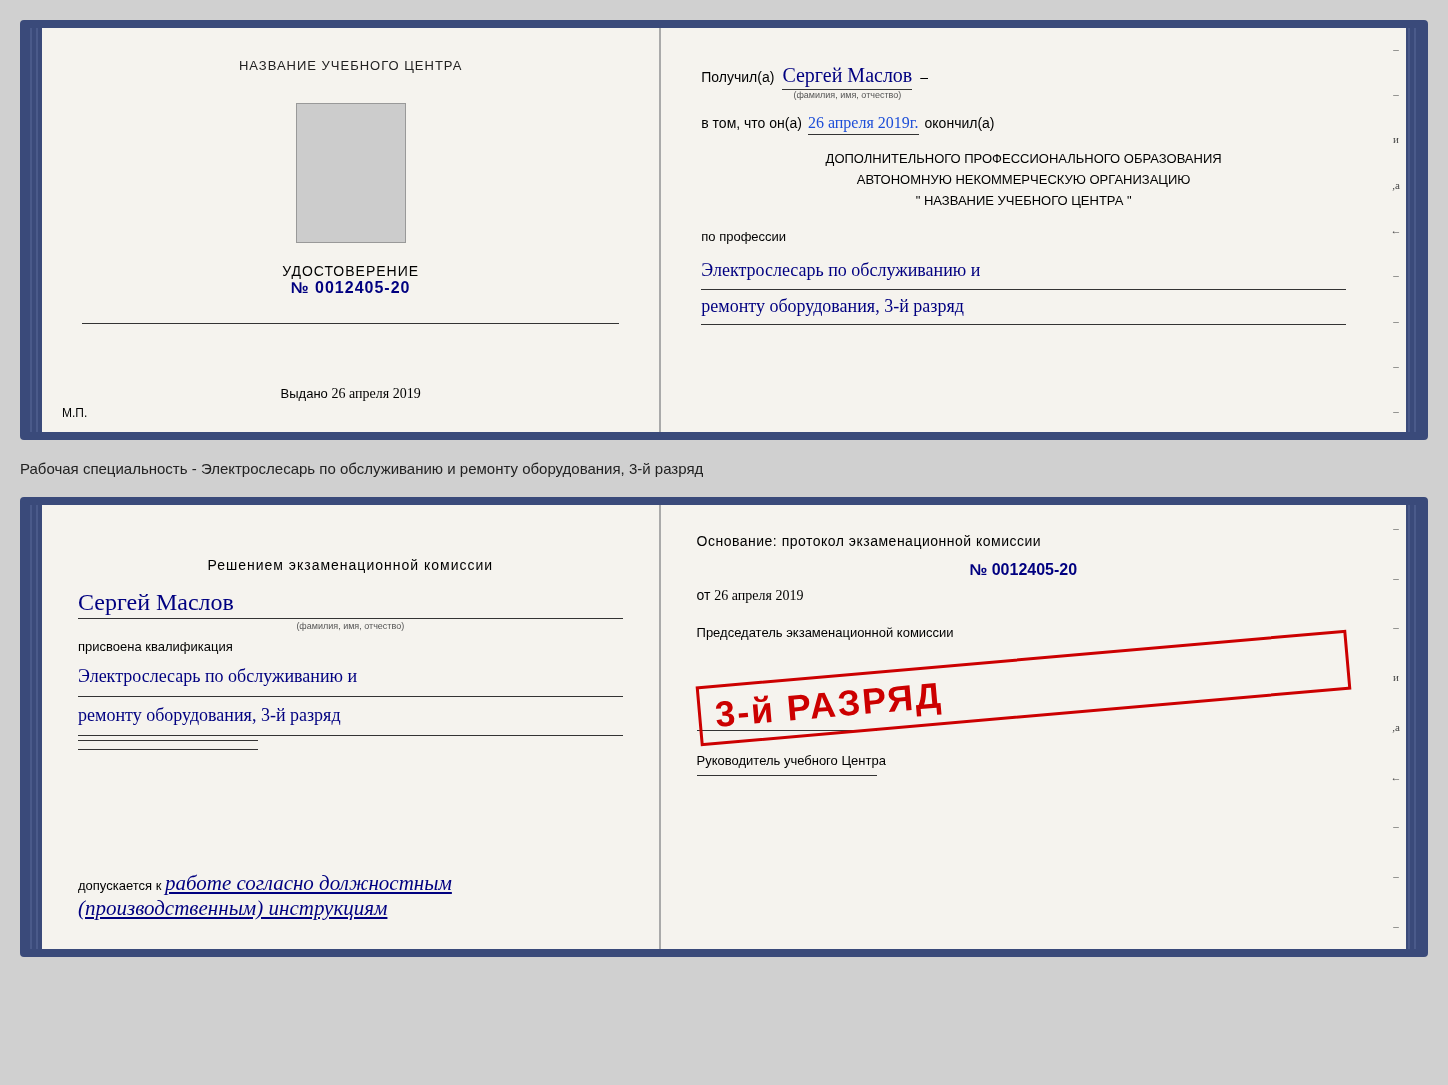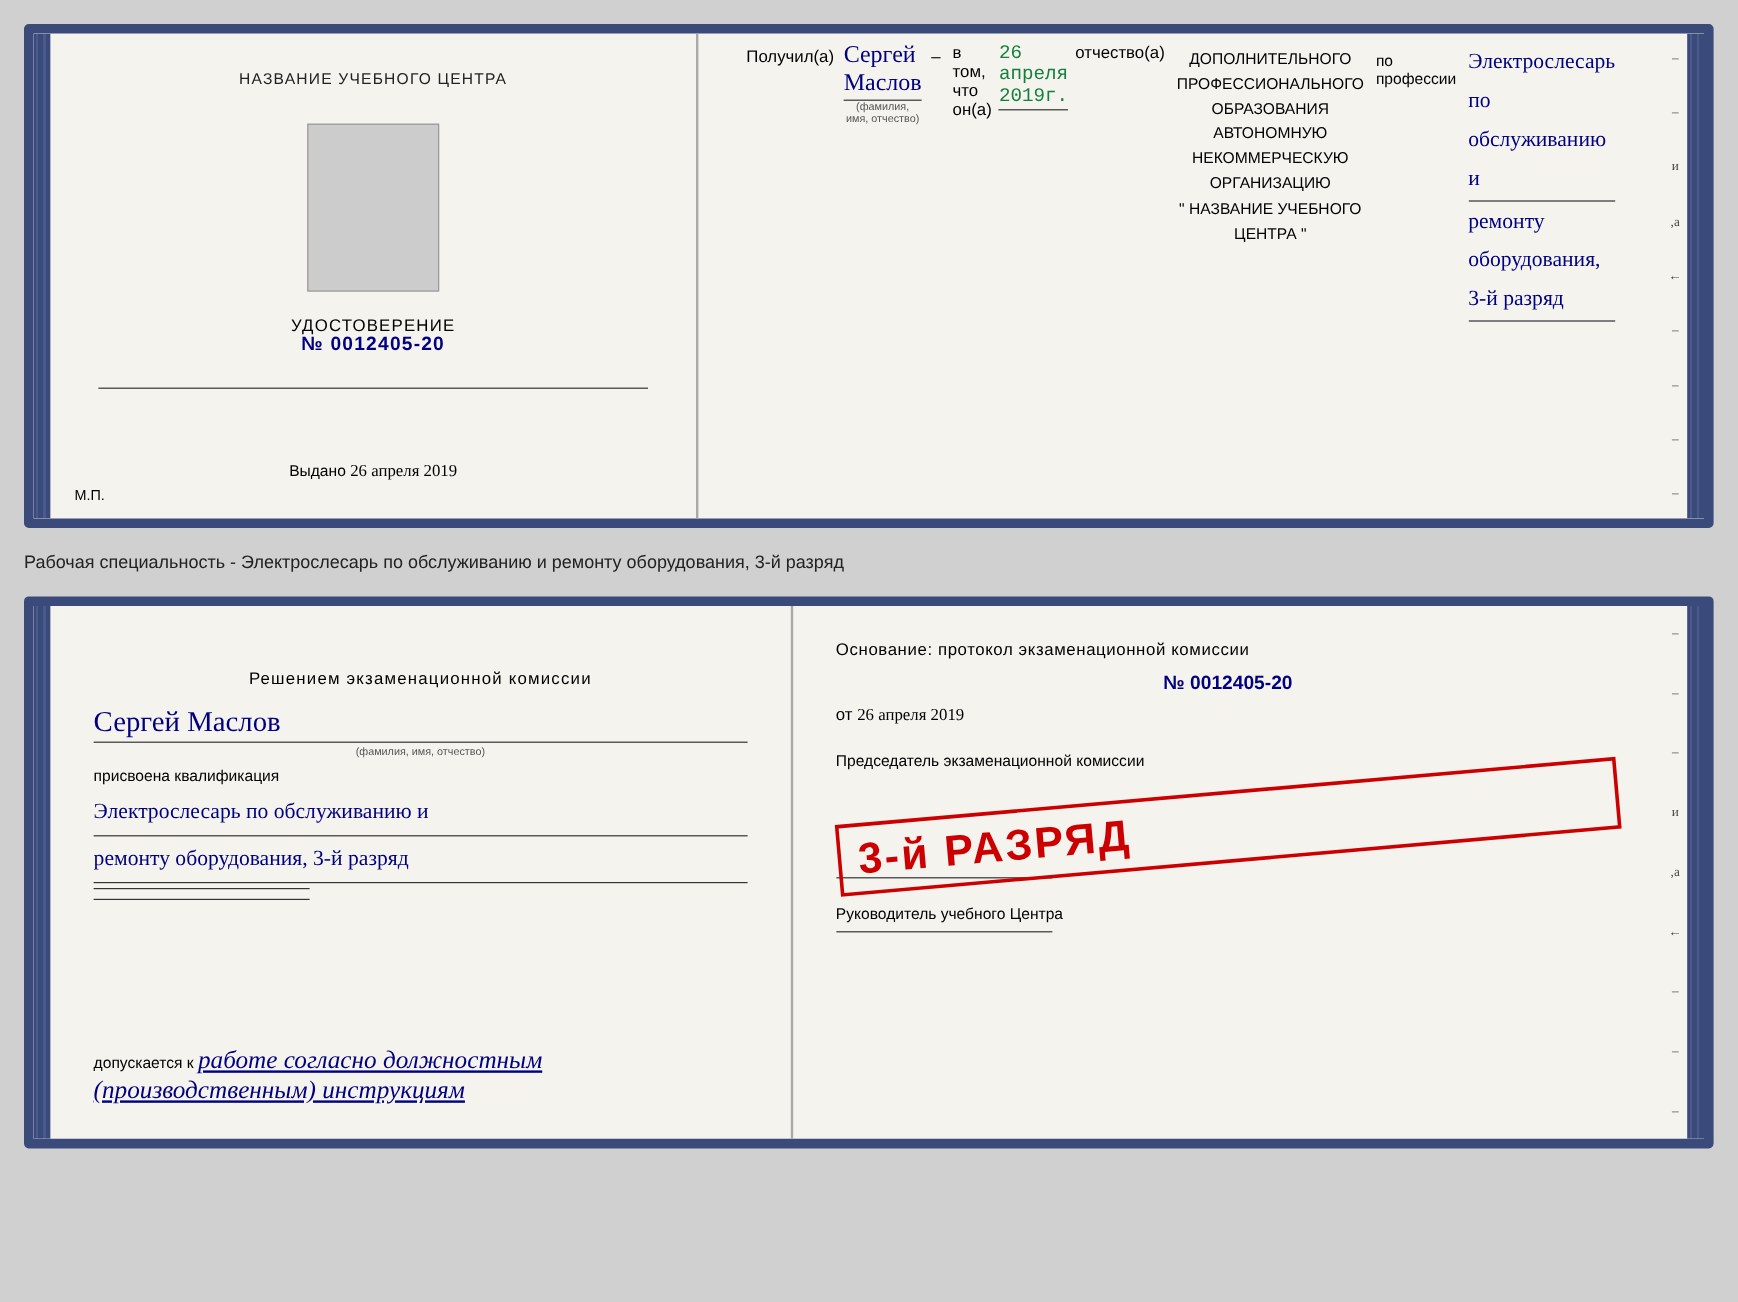--- a/index.html
+++ b/index.html
@@ -45,23 +45,23 @@
       padding: 30px 40px;
       border-right: 2px solid #aaa;
       display: flex;
       flex-direction: column;
       align-items: center;
       position: relative;
     }
 
     .cert-right {
       flex: 1.2;
-      padding: 7px 40px;
-      display: flex;
-      flex-direction: row;
+      padding: 36px 40px;
+      display: flex;
+      flex-direction: column;
       gap: 10px;
     }
 
     .center-title {
       font-size: 13px;
       letter-spacing: 1px;
       text-align: center;
       text-transform: uppercase;
       color: #222;
       margin-bottom: 30px;
@@ -142,23 +142,23 @@
 
     .vtom-line {
       font-family: Arial, sans-serif;
       font-size: 14px;
       display: flex;
       align-items: baseline;
       gap: 6px;
     }
 
     .handwritten-date {
-      font-family: Liberation Mono, monospace;
+      font-family: Liberation Serif, serif;
       font-size: 16px;
-      color: #15803d;
+      color: #1d4ed8;
       border-bottom: 1px solid #333;
       padding-bottom: 2px;
     }
 
     .org-text {
       font-family: Arial, sans-serif;
       font-size: 13px;
       text-align: center;
       text-transform: uppercase;
       line-height: 1.6;
@@ -391,21 +391,21 @@
         <div class="name-with-fio">
           <span class="handwritten-name">Сергей Маслов</span>
           <span class="fio-label">(фамилия, имя, отчество)</span>
         </div>
         <span>–</span>
       </div>
 
       <div class="vtom-line">
         <span>в том, что он(а)</span>
         <span class="handwritten-date underline-text">26 апреля 2019г.</span>
-        <span>отчество(а)</span>
+        <span>окончил(а)</span>
       </div>
 
       <div class="org-text">
         <div>ДОПОЛНИТЕЛЬНОГО ПРОФЕССИОНАЛЬНОГО ОБРАЗОВАНИЯ</div>
         <div>АВТОНОМНУЮ НЕКОММЕРЧЕСКУЮ ОРГАНИЗАЦИЮ</div>
         <div>
           <span>"</span>
           <span>НАЗВАНИЕ УЧЕБНОГО ЦЕНТРА</span>
           <span>"</span>
         </div>

